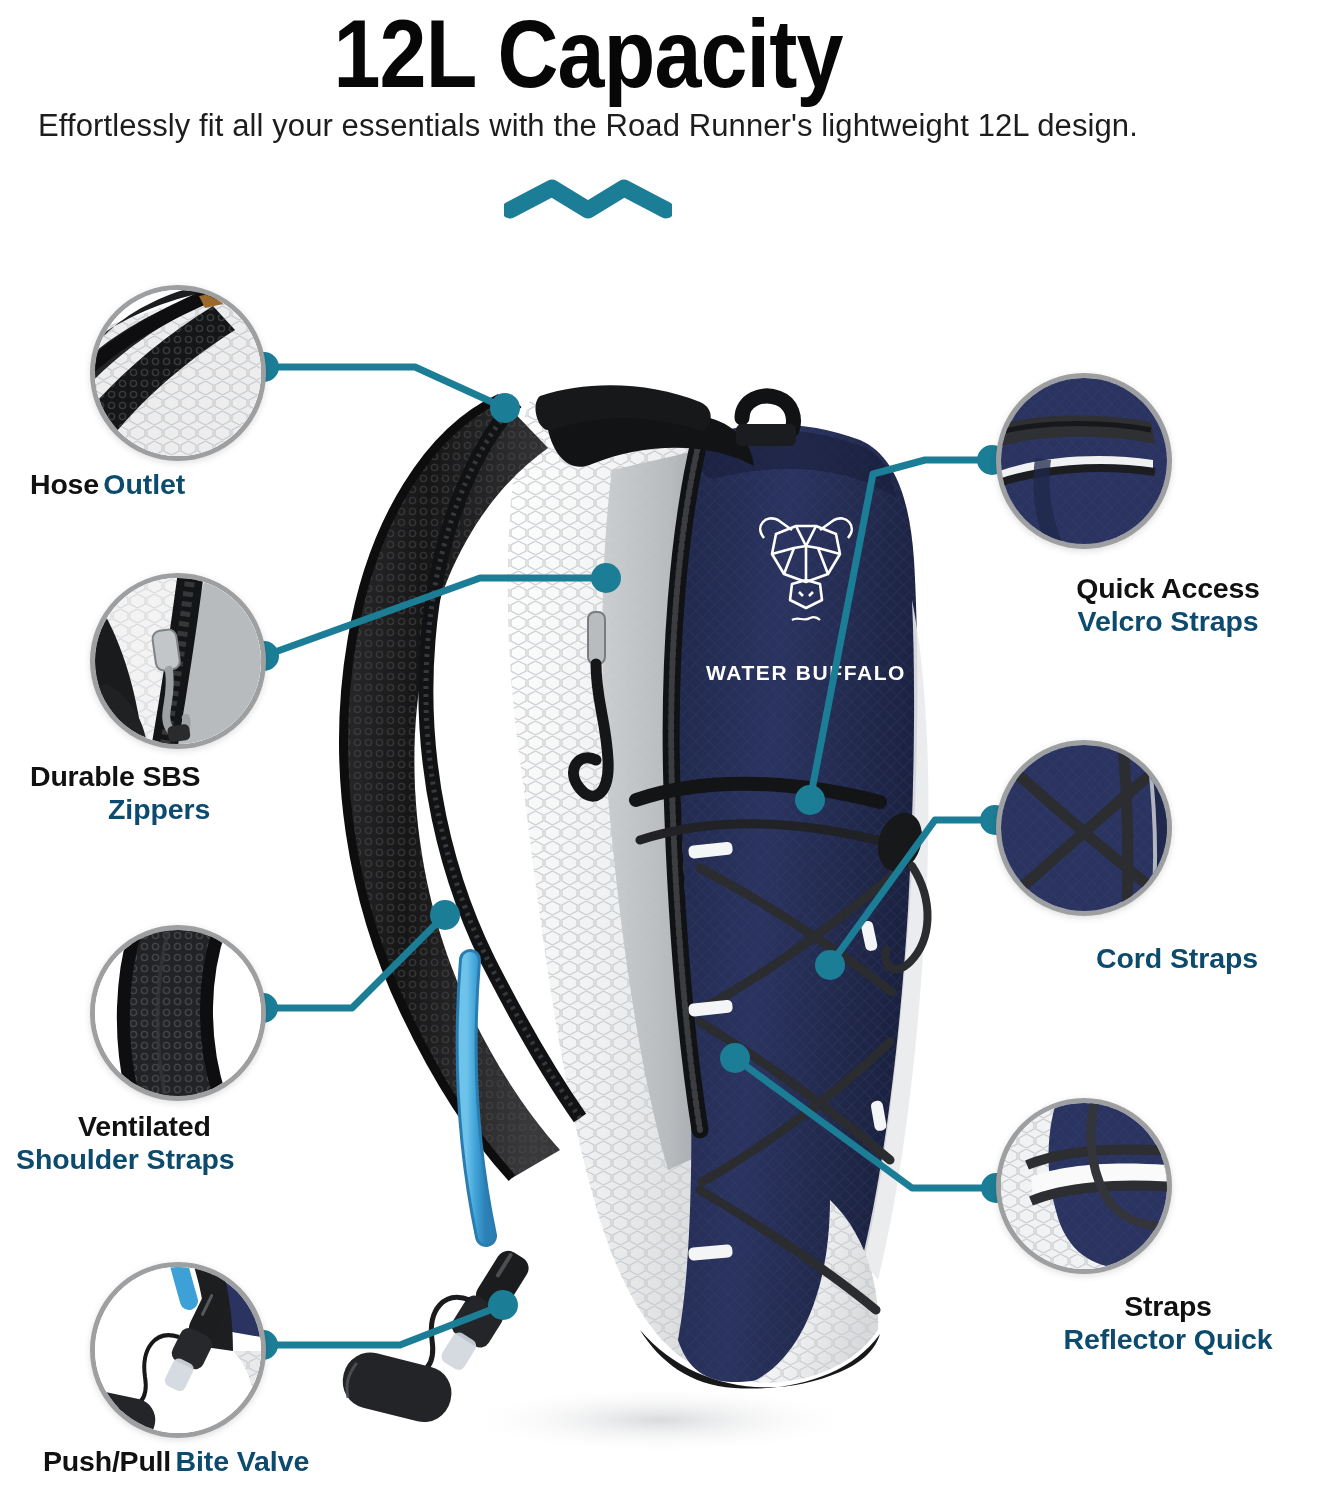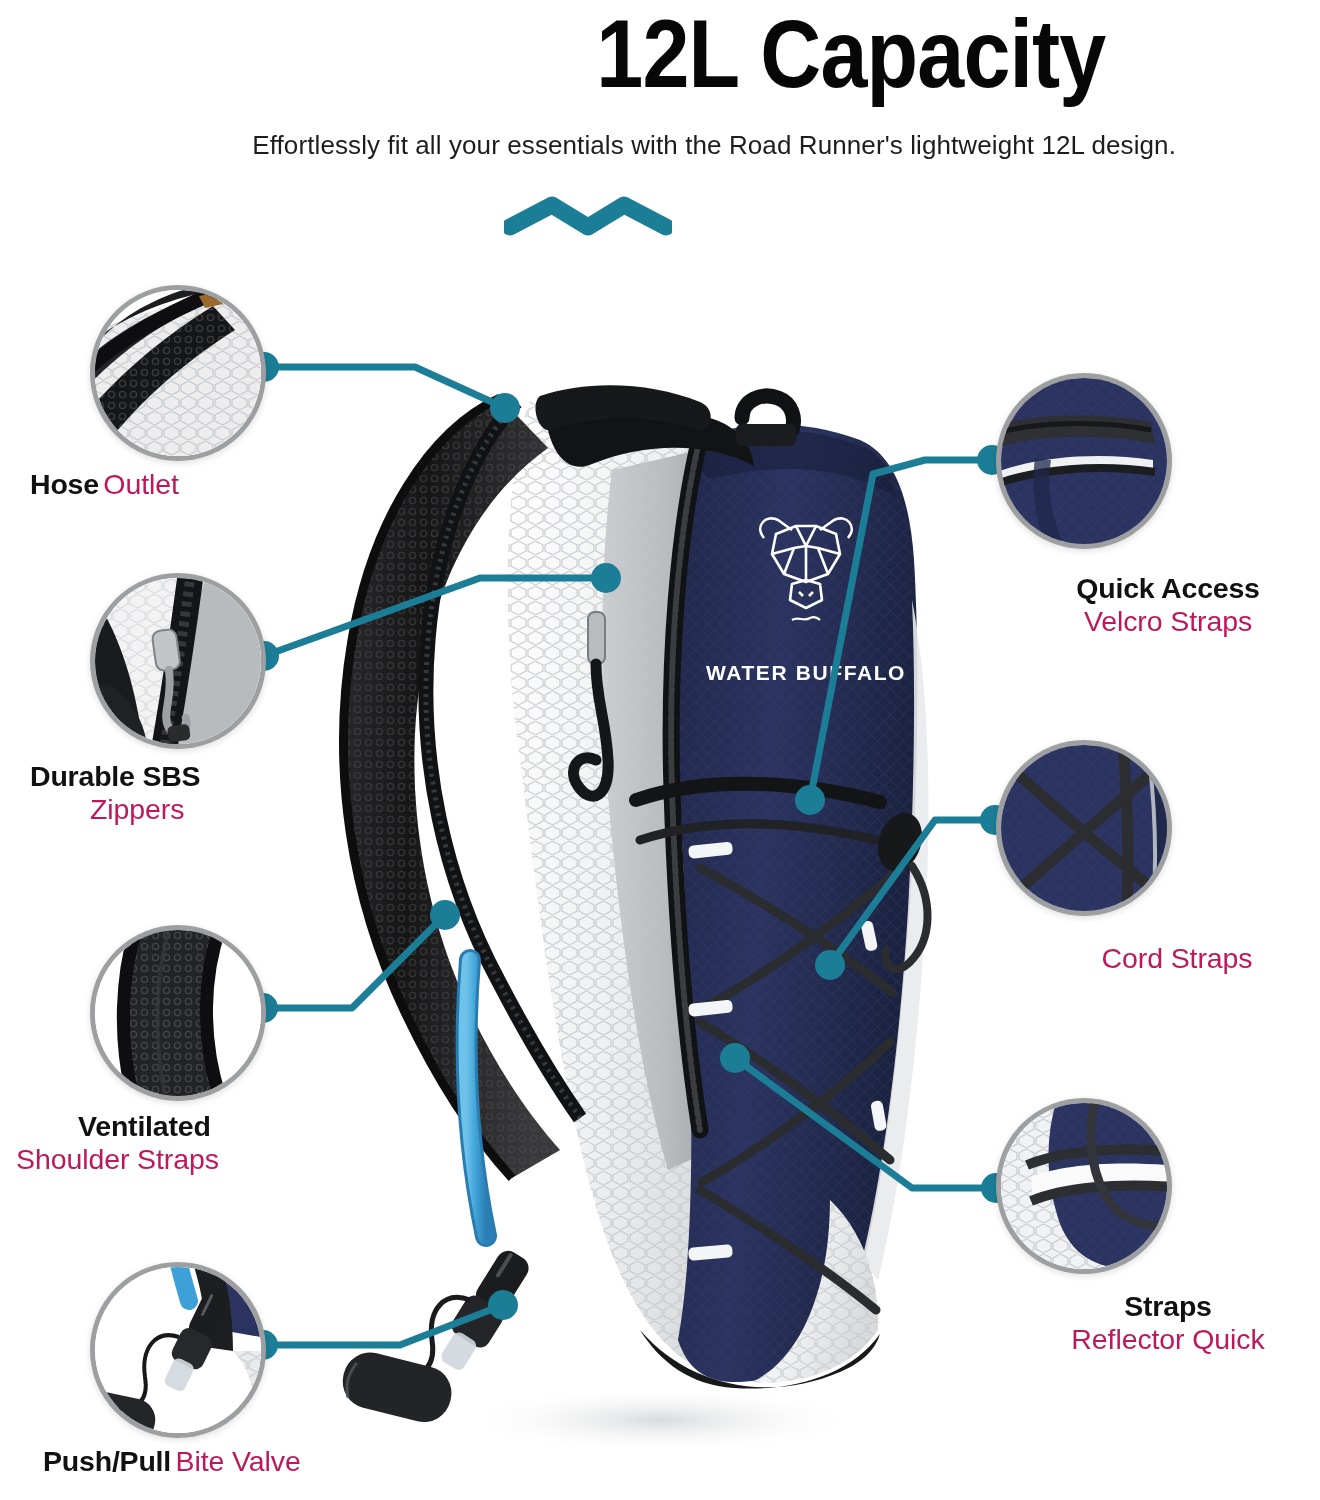--- a/index.html
+++ b/index.html
@@ -2,42 +2,42 @@
 <html><head>
 <meta charset="utf-8">
 <style>
   html,body{margin:0;padding:0;background:#ffffff;}
   body{
     width:1320px;height:1500px;position:relative;overflow:hidden;
     font-family:"Liberation Sans","DejaVu Sans",sans-serif;
     color:#1b1b1b;
   }
   
-  #header{position:absolute;left:0;top:0;width:1176px;text-align:right;}
+  #header{position:absolute;left:0;top:0;width:1176px;text-align:center;}
   #title{
     font-family:"Liberation Sans Narrow","Liberation Sans",sans-serif;
     font-weight:bold;font-size:96px;line-height:1.0;letter-spacing:-1px;
     color:#070707;margin-top:6px;
     transform:scaleX(.88);transform-origin:center;
   }
   #subtitle{
-    font-size:26px;font-weight:400;color:#1d1d1d;margin-top:28px;
+    font-size:31px;font-weight:400;color:#1d1d1d;margin-top:6px;
     letter-spacing:.1px;
   }
   #zigzag{margin:34px auto 0 auto;display:block;}
   .circ{
     position:absolute;border-radius:50%;
     border:5px solid #9d9fa1;overflow:hidden;background:#fff;
     box-shadow:0 2px 7px rgba(0,0,0,.13);
   }
   .circ .inner{position:absolute;left:0;top:0;width:100%;height:100%;}
   
   .lbl{position:absolute;line-height:1.16;}
   .lbl .b{font-weight:bold;font-size:28.5px;color:#111;letter-spacing:-.2px;margin-top:24px;}
-  .lbl .l{font-weight:400;font-size:28.5px;color:#be185d;letter-spacing:-.1px;}
+  .lbl .l{font-weight:700;font-size:28.5px;color:#0c4a6e;letter-spacing:-.1px;}
   .lbl .row2{display:block;}
   .lbl.left{text-align:left;}
   .lbl.rightcol{text-align:center;}
   
   #lines,#product{position:absolute;left:0;top:0;width:1320px;height:1500px;}
   #lines{pointer-events:none;}
 </style>
 </head>
 <body>
 
@@ -284,21 +284,21 @@
     <g transform="translate(72,78) rotate(-8)">
       <rect x="-12" y="-26" width="24" height="40" rx="8" fill="#c3c6c9" stroke="#7f8285" stroke-width="2"></rect>
       <path d="M0,14 C0,44 -14,56 -8,72 C-2,86 12,80 10,64" fill="none" stroke="#9ea1a4" stroke-width="8" stroke-linecap="round"></path>
       <rect x="-10" y="70" width="22" height="16" rx="5" fill="#2a2b2d"></rect>
     </g>
     <path d="M12,106 C34,118 48,140 52,166 L20,166 C14,142 4,122 -10,112 Z" fill="#202123"></path>
   </svg>
 </div>
 <div class="lbl left" style="left:30px;top:760px;width:320px;">
   <span class="b">Durable SBS</span>
-  <span class="row2 l" style="margin-left:60px;">Zippers</span>
+  <span class="row2 l" style="margin-left:78px;">Zippers</span>
 </div>
 
 <div class="circ" style="left:90px;top:925px;width:166px;height:166px;">
   <svg class="inner" viewBox="0 0 166 166">
     <rect width="166" height="166" fill="#ffffff"></rect>
     <path d="M44,-10 C26,40 22,110 40,176 L128,176 C104,110 108,40 128,-10 Z" fill="#222326"></path>
     <path d="M44,-10 C26,40 22,110 40,176 L128,176 C104,110 108,40 128,-10 Z" fill="url(#meshPat)" opacity="0.85"></path>
     <path d="M44,-10 C26,40 22,110 40,176" fill="none" stroke="#0e0e10" stroke-width="13"></path>
     <path d="M128,-10 C108,40 104,110 128,176" fill="none" stroke="#0e0e10" stroke-width="13"></path>
     <path d="M76,-10 C60,46 58,110 72,176" fill="none" stroke="#3a3b3e" stroke-width="4" opacity="0.6"></path>

